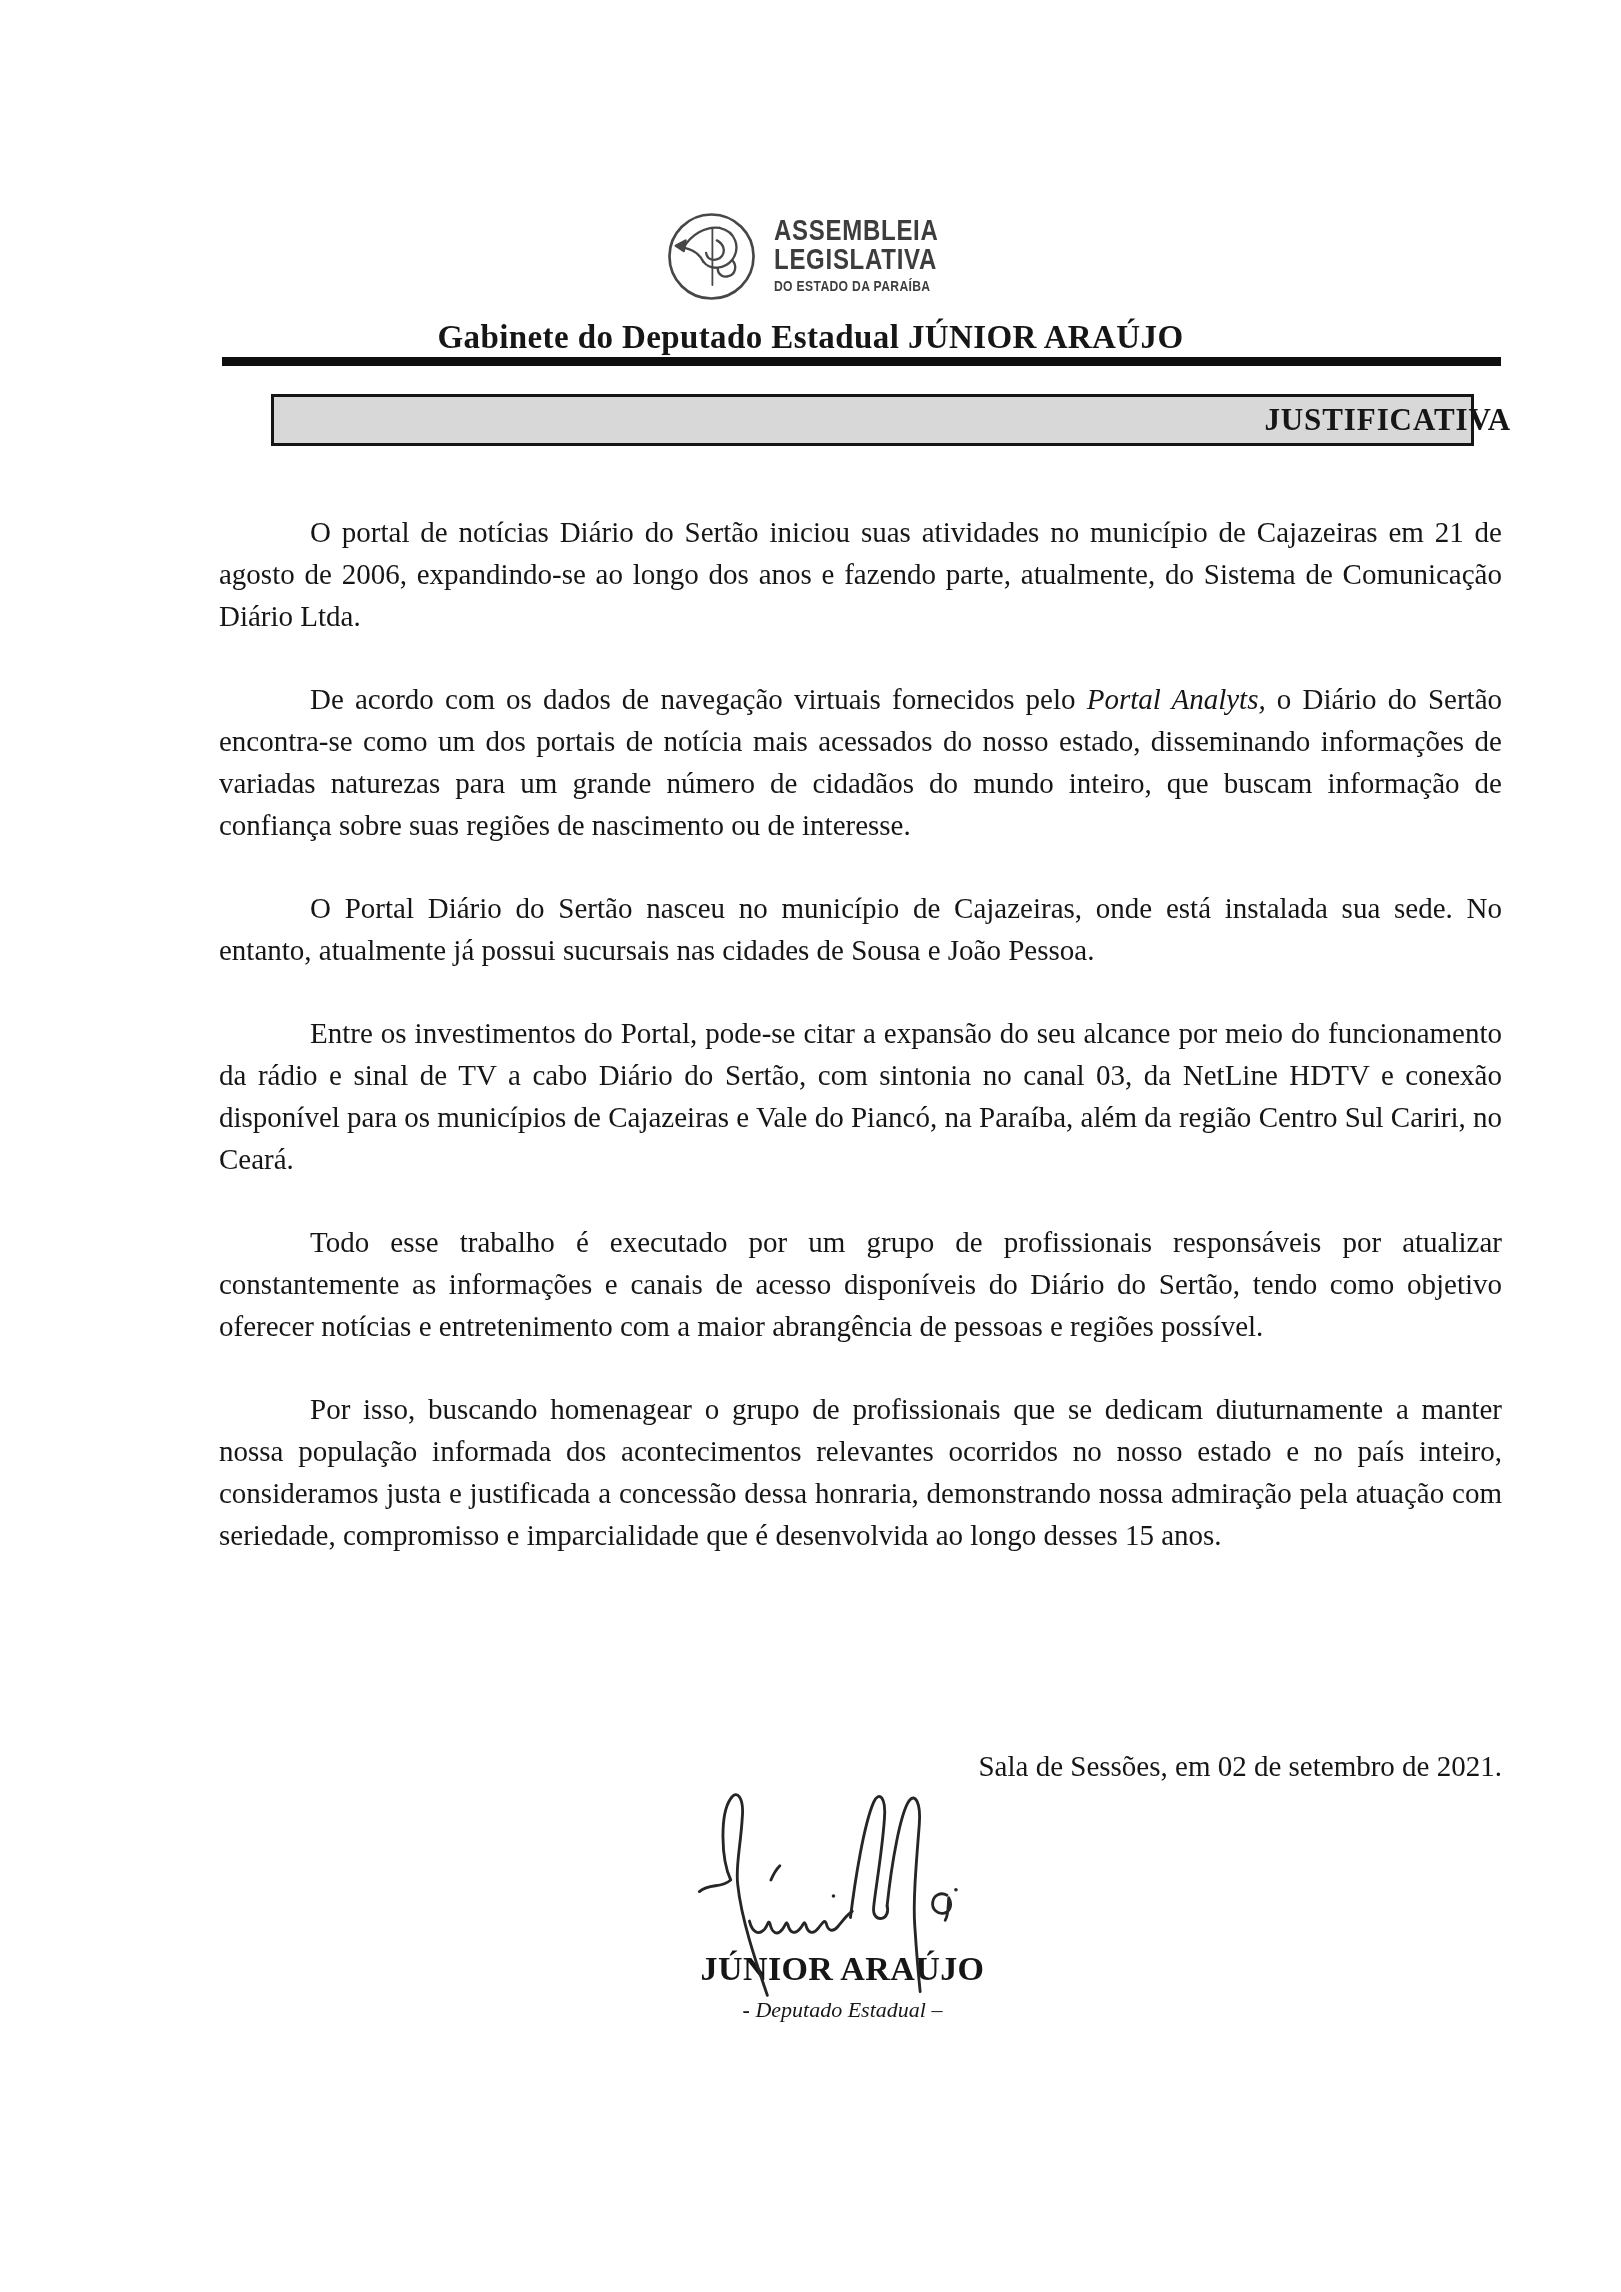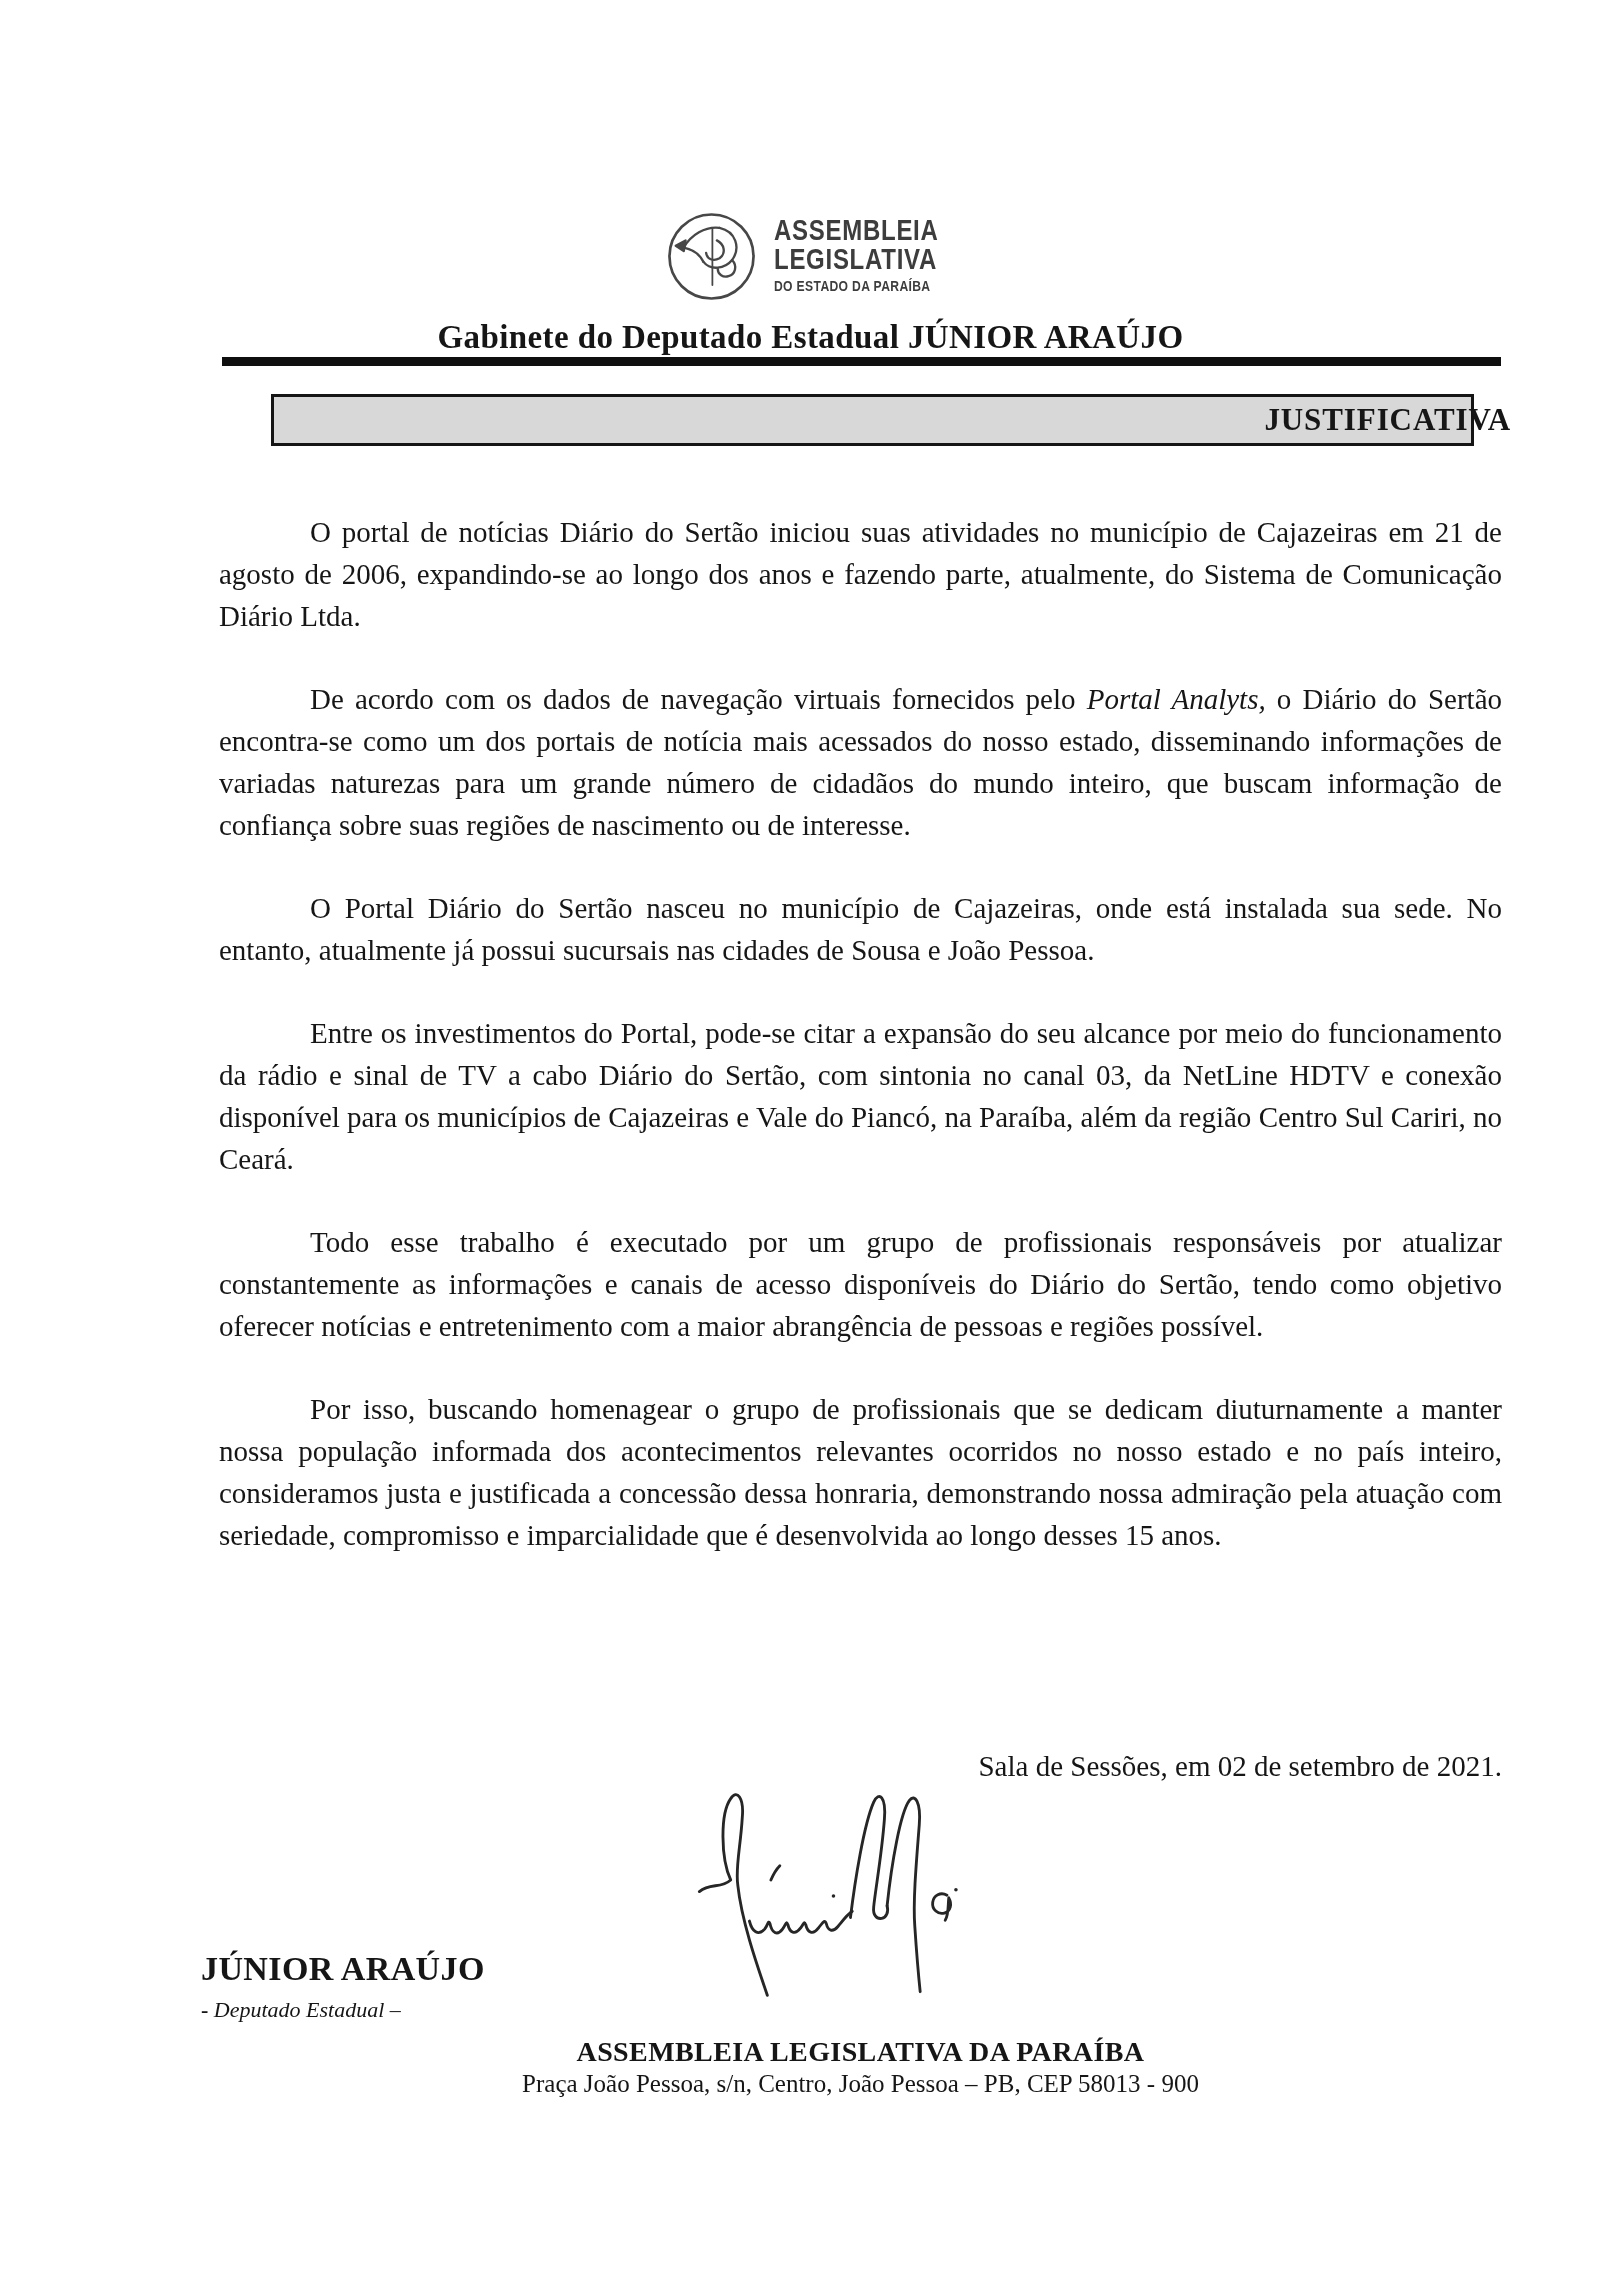--- a/index.html
+++ b/index.html
@@ -77,21 +77,21 @@
     font-size:29px;line-height:42px;text-align:right;white-space:nowrap;
   }
 
   
   .signature{
     position:absolute;top:1787px;left:690px;width:278px;height:219px;
     color:#262626;z-index:3;pointer-events:none;
   }
   .sig-block{
     position:absolute;top:1951px;left:201px;width:1283px;
-    text-align:left;z-index:1;
+    text-align:center;z-index:1;
   }
   .sig-name{font-weight:700;font-size:34px;line-height:36px;letter-spacing:0.4px;white-space:nowrap;}
   .sig-role{font-size:22px;line-height:38px;margin-top:4px;white-space:nowrap;}
   .sig-role b{font-style:normal;font-weight:700;}
   .sig-role i{font-style:italic;}
 
   
   .footer{
     position:absolute;top:2035px;left:219px;width:1283px;text-align:center;
   }
@@ -152,19 +152,15 @@
       <path d="M287,121 C280,117 272,121 271,129 C270,137 277,143 284,141 C291,139 293,131 289,124 C288,133 289,143 285,149"></path>
       <circle cx="297" cy="115" r="2" fill="currentColor" stroke="none"></circle>
     </g>
   </svg>
 
   <div class="sig-block">
     <div class="sig-name">JÚNIOR ARAÚJO</div>
     <div class="sig-role"><b>-</b> <i>Deputado Estadual –</i></div>
   </div>
 
-  <div class="footer">
-    <div class="footer-org">ASSEMBLEIA LEGISLATIVA DA PARAÍBA</div>
-    <div class="footer-address">Praça João Pessoa, s/n, Centro, João Pessoa – PB, CEP 58013 - 900</div>
-  </div>
 
 </div>
 
 
 </body></html>

